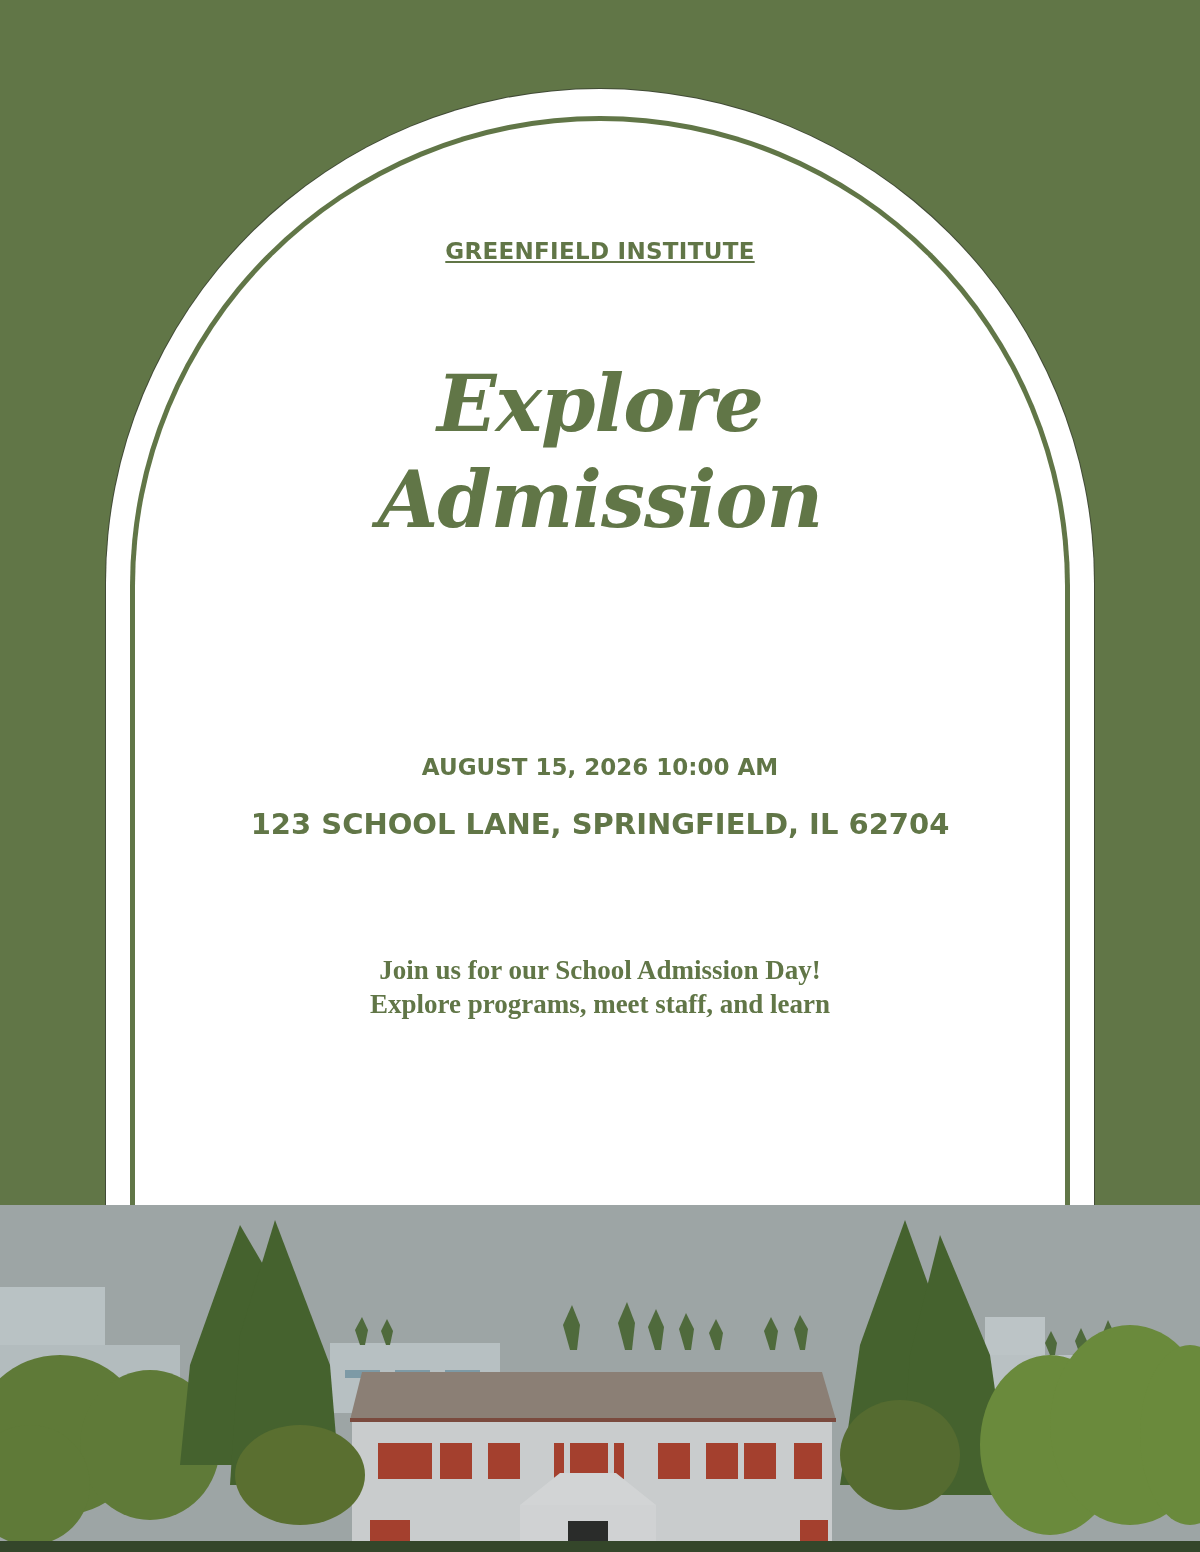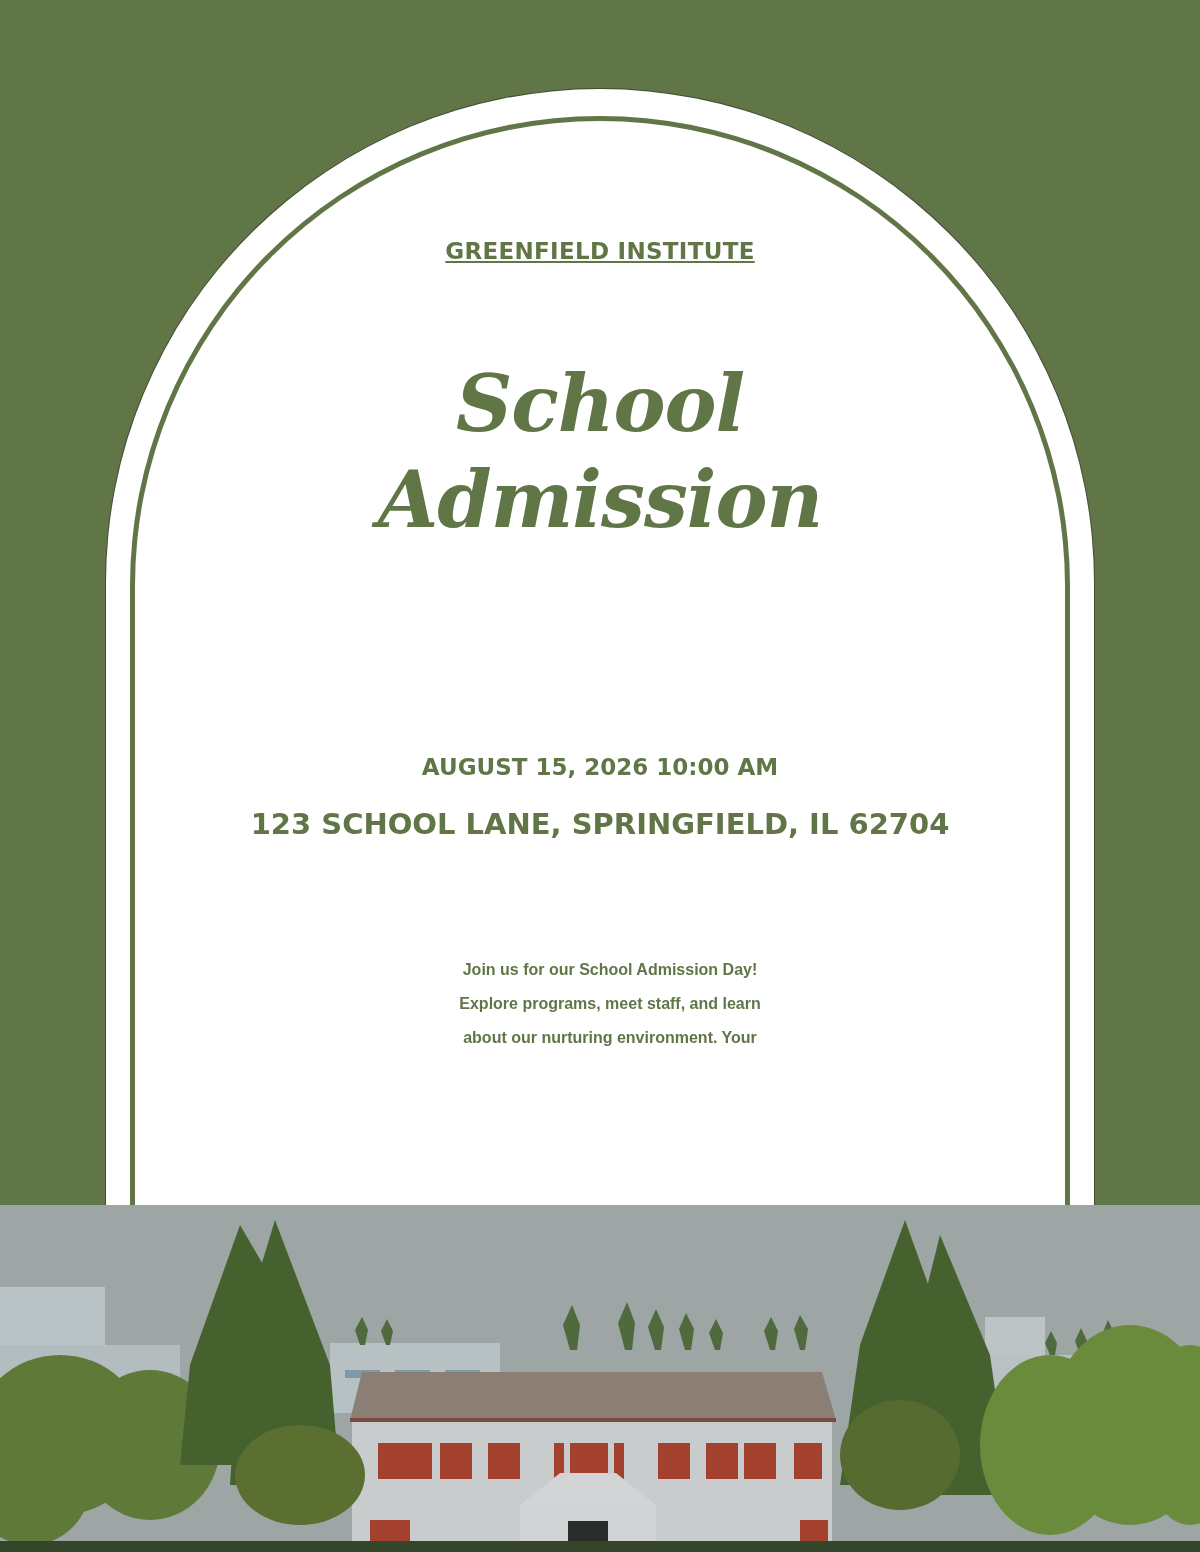--- a/index.html
+++ b/index.html
@@ -61,24 +61,24 @@
   }
   .address {
     position: absolute;
     top: 807px; left: 0; width: 100%;
     font-family: "DejaVu Sans", sans-serif;
     font-weight: bold;
     font-size: 29px;
   }
   .description {
     position: absolute;
-    top: 953px; left: 130px; width: 700px;
-    font-family: Liberation Sans, sans-serif;
+    top: 953px; left: 120px; width: 700px;
+    font-family: Liberation Serif, serif;
     font-weight: bold;
-    font-size: 16px;
+    font-size: 27px;
     line-height: 34px;
   }
   .description span { display: block; }
 
   
   .photo {
     position: absolute;
     left: 0; top: 1205px;
     width: 1200px; height: 347px;
     overflow: hidden;
@@ -88,29 +88,28 @@
 </style>
 </head>
 <body>
 
 <div class="arch-outer"></div>
 <div class="arch-inner"></div>
 
 <div class="content">
   <div class="institute">GREENFIELD INSTITUTE</div>
   <div class="title">
-    <span>School</span>
+    <span>Explore</span>
     <span>Admission</span>
   </div>
   <div class="date">AUGUST 15, 2026 10:00 AM</div>
   <div class="address">123 SCHOOL LANE, SPRINGFIELD, IL 62704</div>
   <div class="description">
     <span>Join us for our School Admission Day!</span>
     <span>Explore programs, meet staff, and learn</span>
-    <span>about our nurturing environment. Your</span>
   </div>
 </div>
 
 <div class="photo">
   <svg width="1200" height="347" viewBox="0 0 1200 347" xmlns="http://www.w3.org/2000/svg">
 
     <rect x="0" y="0" width="1200" height="347" fill="#9da5a5"></rect>
 
     <rect x="0" y="82" width="105" height="150" fill="#b9c2c4"></rect>
     <rect x="0" y="140" width="180" height="100" fill="#b3bcbe"></rect>

